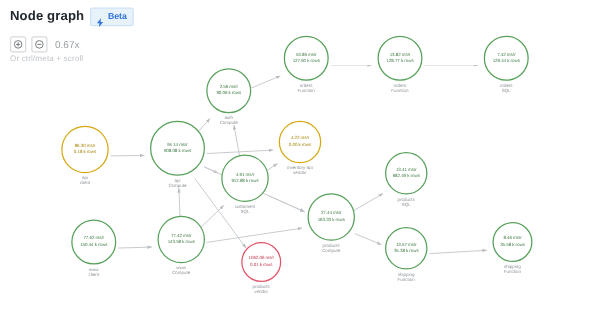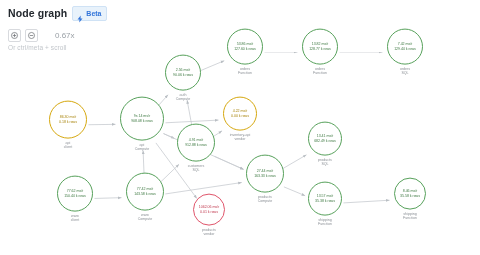--- a/index.html
+++ b/index.html
@@ -44,21 +44,21 @@
   .zoom-btn{
     width:13px;height:13px;
     border:1px solid #d8dade;border-radius:2px;
     background:#ffffff;
     display:flex;align-items:center;justify-content:center;
     box-sizing:border-box;
     cursor:pointer;
   }
   .zoom-btn svg{display:block;}
   .zoom-level{
-    font-size:8px;color:#9aa0a6;line-height:13px;margin-left:13px;
+    font-size:8px;color:#9aa0a6;line-height:13px;margin-left:2px;
   }
   .zoom-hint{
     position:absolute;left:8px;top:44px;
     font-size:6.5px;color:#c2c6cb;letter-spacing:0.1px;
   }
 
   
   .canvas{
     position:absolute;left:0;top:52px;width:480px;height:203px;
     background:#ffffff;

